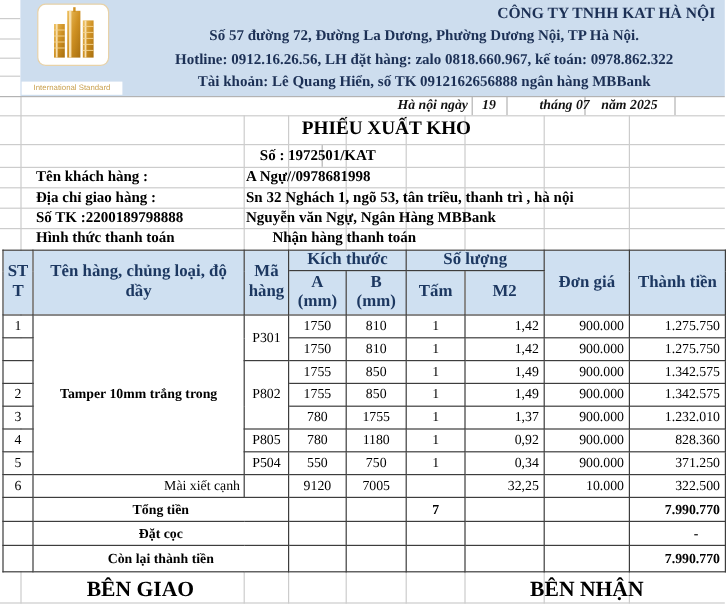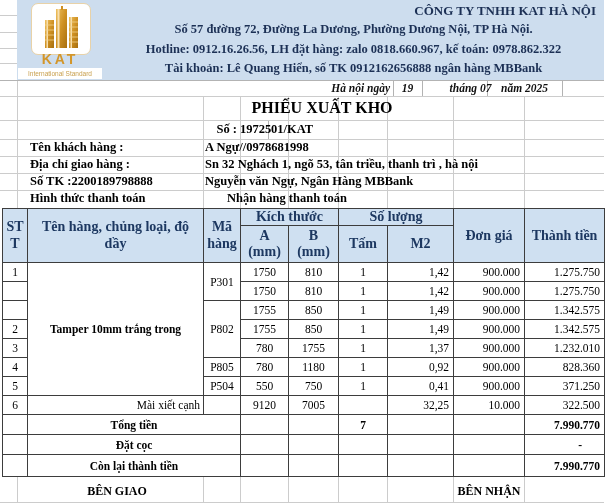--- a/index.html
+++ b/index.html
@@ -47,21 +47,21 @@
   .r{text-align:right;padding-right:4px !important;}
   .l{text-align:right;}
   .b{font-weight:bold;}
   .prod{font-weight:bold;font-size:12.5px;text-align:center;}
   .flabel{font-weight:bold;font-size:13px;text-align:center;}
   .fval{font-weight:bold;font-size:12.5px;}
   .dash{padding-right:22px !important;}
   .sub2 span{display:block;}
 
   
-  .sig{position:absolute;top:480px;height:22px;line-height:22px;text-align:center;font-size:12px;font-weight:bold;color:#000;z-index:2;}
+  .sig{position:absolute;top:480px;height:22px;line-height:22px;text-align:center;font-size:18px;font-weight:bold;color:#000;z-index:2;}
 </style>
 </head>
 <body>
 
 <div>
   <div class="gv" style="left:17px;top:80px;height:423px;"></div>
   <div class="gv" style="left:203px;top:96px;height:112px;"></div>
   <div class="gv" style="left:240px;top:96px;height:112px;"></div>
   <div class="gv" style="left:288px;top:96px;height:112px;"></div>
   <div class="gv" style="left:338px;top:96px;height:112px;"></div>
@@ -118,21 +118,20 @@
           <line x1="36" y1="28" x2="45" y2="28"></line>
             <line x1="36" y1="33" x2="45" y2="33"></line>
           <line x1="36" y1="38" x2="45" y2="38"></line>
           <line x1="12" y1="21" x2="21" y2="21"></line>
             <line x1="12" y1="26" x2="21" y2="26"></line>
           <line x1="12" y1="31" x2="21" y2="31"></line>
             <line x1="12" y1="36" x2="21" y2="36"></line>
         </g>
       </svg>
     </div>
-    <div class="logo-kat">KAT</div>
     <div class="logo-strip">International Standard</div>
   </div>
   <div class="co-lines">
     <div class="co-l1">CÔNG TY TNHH KAT HÀ NỘI</div>
     <div class="co-l">Số 57 đường 72, Đường La Dương, Phường Dương Nội, TP Hà Nội.</div>
     <div class="co-l">Hotline: 0912.16.26.56, LH đặt hàng: zalo 0818.660.967, kế toán: 0978.862.322</div>
     <div class="co-l">Tài khoản: Lê Quang Hiển, số TK 0912162656888  ngân hàng MBBank</div>
   </div>
 </div>
 
@@ -247,21 +246,21 @@
     <td class="r">0,92</td>
     <td class="r">900.000</td>
     <td class="r">828.360</td>
   </tr>
   <tr style="height:19px;">
     <td class="c">5</td>
     <td class="c">P504</td>
     <td class="c">550</td>
     <td class="c">750</td>
     <td class="c">1</td>
-    <td class="r">0,41</td>
+    <td class="r">0,34</td>
     <td class="r">900.000</td>
     <td class="r">371.250</td>
   </tr>
   <tr style="height:19px;">
     <td class="c">6</td>
     <td class="l">Mài xiết cạnh</td>
     <td class="c"></td>
     <td class="c">9120</td>
     <td class="c">7005</td>
     <td class="c"></td>

